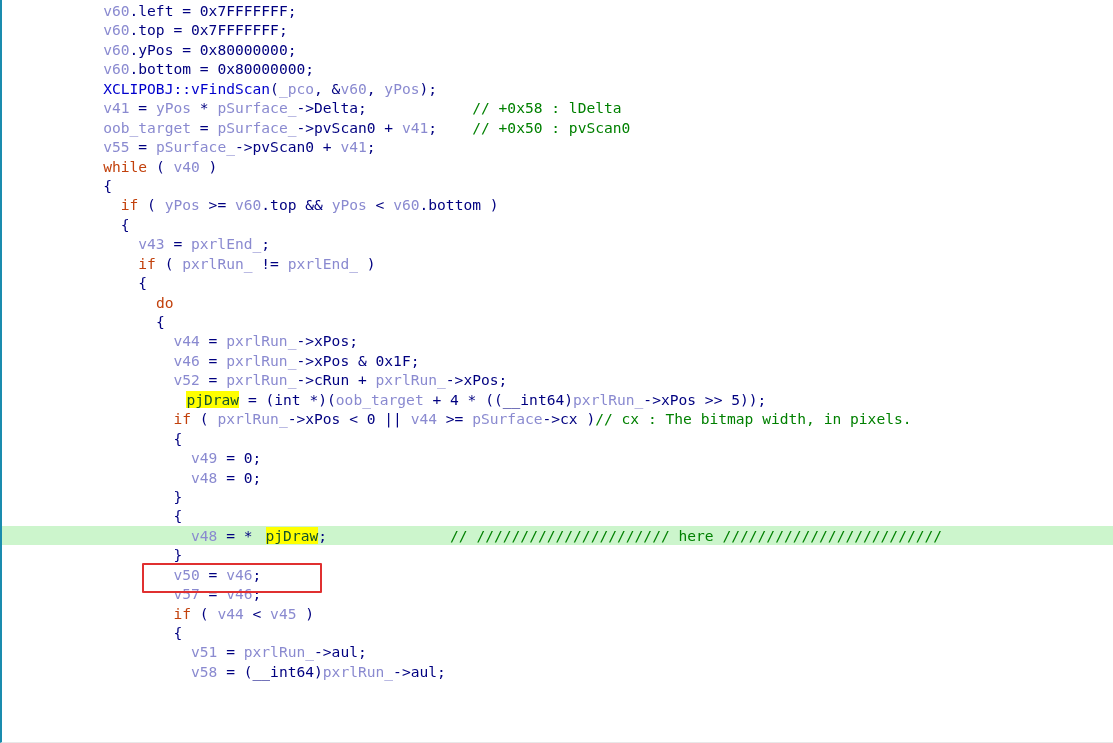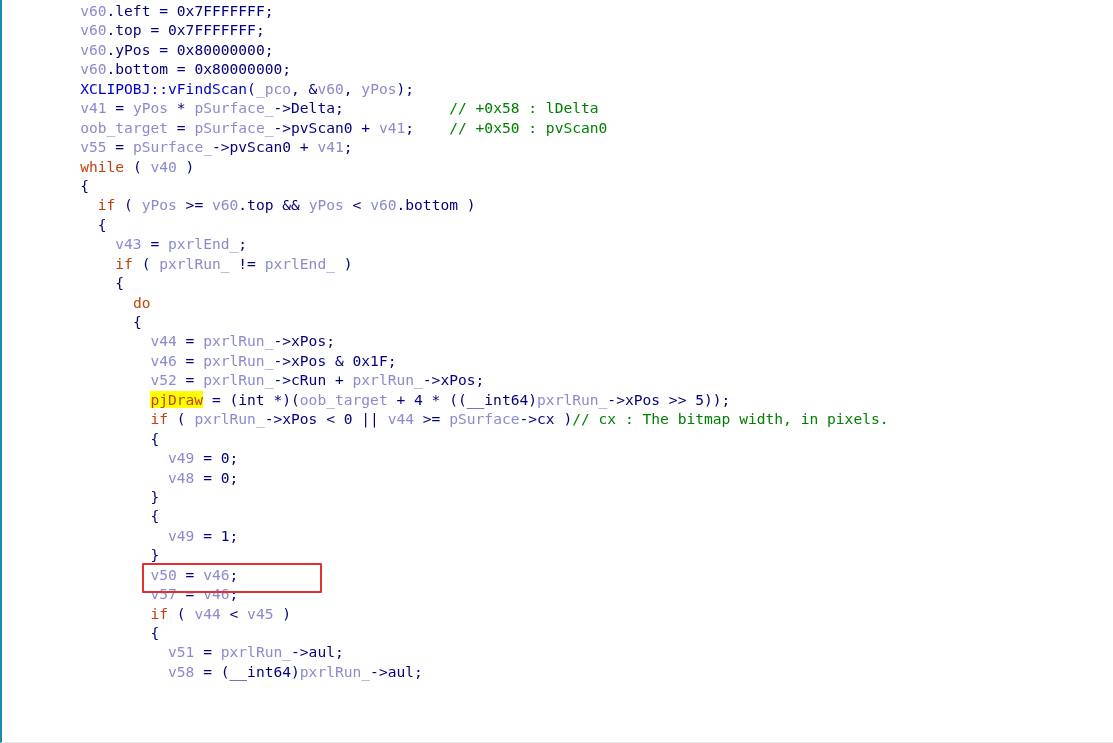--- a/index.html
+++ b/index.html
@@ -34,36 +34,36 @@
     bottom: 0;
     padding-top: 1px;
   }
 
   .code-line {
     position: relative;
     height: 19.45px;
     line-height: 19.45px;
     font-size: 14.6px;
     white-space: pre;
-    padding-left: 43px;
+    padding-left: 66px;
     letter-spacing: 0px;
     color: #0a0a66;
   }
 
   .code-line.current {
     background: #ccf5cc;
   }
 
   
   .t-plain   { color: #000080; }
   .t-var     { color: #8a8ad0; }
   .t-func    { color: #0000cd; }
   .t-keyword { color: #c2410c; }
   .t-comment { color: #008000; text-align: right; }
-  .t-hl      { background: #ffff00; color: #c2410c; }
+  .t-hl      { background: #ffff00; color: #14532d; margin-left: 13px; }
 
   
   #focus-box {
     position: absolute;
     left: 140px;
     top: 563px;
     width: 180px;
     height: 30px;
     border: 2px solid #e03030;
     box-sizing: border-box;
@@ -96,21 +96,21 @@
       <div class="code-line"><span>            </span><span class="t-var">v44</span><span class="t-plain"> = </span><span class="t-var">pxrlRun_</span><span class="t-plain">-&gt;xPos;</span></div>
       <div class="code-line"><span>            </span><span class="t-var">v46</span><span class="t-plain"> = </span><span class="t-var">pxrlRun_</span><span class="t-plain">-&gt;xPos &amp; 0x1F;</span></div>
       <div class="code-line"><span>            </span><span class="t-var">v52</span><span class="t-plain"> = </span><span class="t-var">pxrlRun_</span><span class="t-plain">-&gt;cRun + </span><span class="t-var">pxrlRun_</span><span class="t-plain">-&gt;xPos;</span></div>
       <div class="code-line"><span>            </span><span class="t-hl">pjDraw</span><span class="t-plain"> = (int *)(</span><span class="t-var">oob_target</span><span class="t-plain"> + 4 * ((__int64)</span><span class="t-var">pxrlRun_</span><span class="t-plain">-&gt;xPos &gt;&gt; 5));</span></div>
       <div class="code-line"><span>            </span><span class="t-keyword">if</span><span class="t-plain"> ( </span><span class="t-var">pxrlRun_</span><span class="t-plain">-&gt;xPos &lt; 0 || </span><span class="t-var">v44</span><span class="t-plain"> &gt;= </span><span class="t-var">pSurface</span><span class="t-plain">-&gt;cx )</span><span class="t-comment">// cx : The bitmap width, in pixels.</span></div>
       <div class="code-line"><span>            </span><span class="t-plain">{</span></div>
       <div class="code-line"><span>              </span><span class="t-var">v49</span><span class="t-plain"> = 0;</span></div>
       <div class="code-line"><span>              </span><span class="t-var">v48</span><span class="t-plain"> = 0;</span></div>
       <div class="code-line"><span>            </span><span class="t-plain">}</span></div>
       <div class="code-line"><span>            </span><span class="t-plain">{</span></div>
-      <div class="code-line"><span>              </span><span class="t-var">v49</span><span class="t-plain"> = 1;</span></div>
+      <div class="code-line current"><span>              </span><span class="t-var">v48</span><span class="t-plain"> = *</span><span class="t-hl">pjDraw</span><span class="t-plain">;</span><span class="t-plain">              </span><span class="t-comment">// ////////////////////// here /////////////////////////</span></div>
       <div class="code-line"><span>            </span><span class="t-plain">}</span></div>
       <div class="code-line"><span>            </span><span class="t-var">v50</span><span class="t-plain"> = </span><span class="t-var">v46</span><span class="t-plain">;</span></div>
       <div class="code-line"><span>            </span><span class="t-var">v57</span><span class="t-plain"> = </span><span class="t-var">v46</span><span class="t-plain">;</span></div>
       <div class="code-line"><span>            </span><span class="t-keyword">if</span><span class="t-plain"> ( </span><span class="t-var">v44</span><span class="t-plain"> &lt; </span><span class="t-var">v45</span><span class="t-plain"> )</span></div>
       <div class="code-line"><span>            </span><span class="t-plain">{</span></div>
       <div class="code-line"><span>              </span><span class="t-var">v51</span><span class="t-plain"> = </span><span class="t-var">pxrlRun_</span><span class="t-plain">-&gt;aul;</span></div>
       <div class="code-line"><span>              </span><span class="t-var">v58</span><span class="t-plain"> = (__int64)</span><span class="t-var">pxrlRun_</span><span class="t-plain">-&gt;aul;</span></div>
     </div>
   <div id="focus-box"></div>
 </div>

